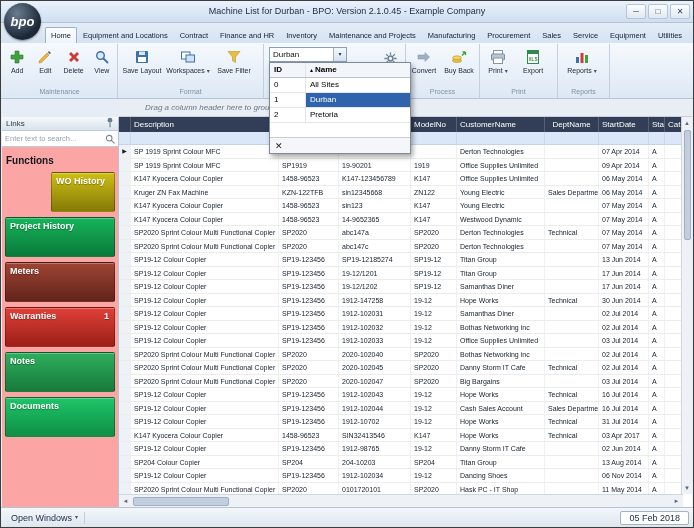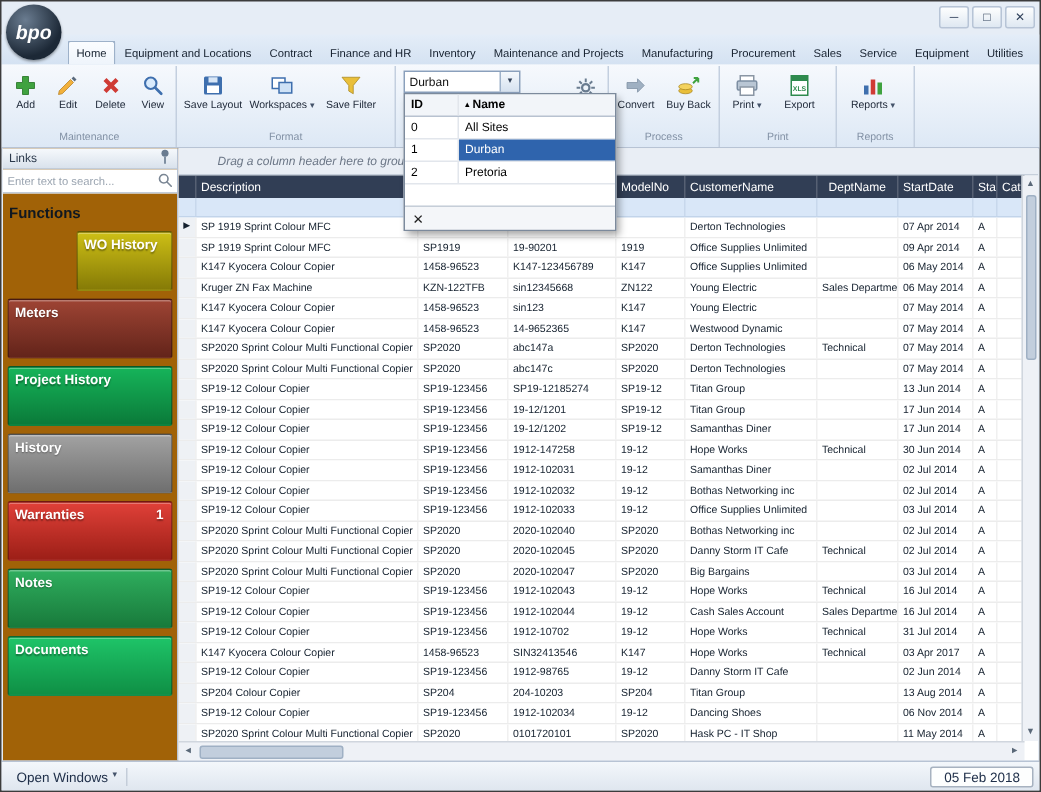--- a/index.html
+++ b/index.html
@@ -39,21 +39,21 @@
   .prow{display:flex;height:15px;border-bottom:1px solid #e2e6ec;flex:none}
   .prow.phead{border-bottom:1px solid #b8c2d0;background:#f2f5f9;font-weight:bold}
   .pid{width:36px;font-size:8px;line-height:14px;padding-left:4px;border-right:1px solid #e2e6ec}
   .pname{flex:1;font-size:8px;line-height:14px;padding-left:4px;display:flex;align-items:center;gap:2px}
   .pname.selected{background:#2f64ad;color:#fff}
   .sorticon{font-size:6px}
   .popup-footer{margin-top:auto;border-top:1px solid #c6ced8;height:16px;display:flex;align-items:center;padding-left:5px;background:#f4f6f9}
   .pclear{font-size:9px;color:#222;font-weight:bold;line-height:12px;cursor:default}
 
   
-  .sidebar{position:absolute;left:1px;top:98px;bottom:20px;width:117px;background:#a16207;border-right:1px solid #b7c3d4}
+  .sidebar{position:absolute;left:1px;top:116px;bottom:20px;width:117px;background:#fca5a5;border-right:1px solid #b7c3d4}
   .links-header{height:14px;background:linear-gradient(#f6f9fc,#d9e2ec);border-bottom:1px solid #c2ccd8;display:flex;align-items:center;justify-content:space-between;padding:0 4px;font-size:8px;color:#2c3a4c}
   .search-box{height:16px;background:#fff;border-bottom:1px solid #c2ccd8;display:flex;align-items:center;padding:0 3px;gap:2px}
   .search-box input{flex:1;border:none;outline:none;font-size:7.5px;color:#333;font-family:inherit;min-width:0;background:transparent}
   .search-box input::placeholder{color:#9aa4b0}
   .functions-title{font-size:10px;font-weight:bold;color:#101820;padding:8px 4px 6px}
   .functions-list{padding:0 3px}
   .func-btn{height:40px;margin-bottom:5px;border-radius:2px;border:1px solid rgba(0,0,0,.28);position:relative;box-shadow:inset 0 1px 0 rgba(255,255,255,.3)}
   .func-label{position:absolute;left:4px;top:3px;font-size:9px;font-weight:bold;color:#fff;text-shadow:0 1px 1px rgba(0,0,0,.35)}
   .func-badge{position:absolute;right:5px;top:3px;font-size:9px;font-weight:bold;color:#fff;text-shadow:0 1px 1px rgba(0,0,0,.35)}
 
@@ -83,20 +83,23 @@
   
   .statusbar{position:absolute;left:0;right:0;bottom:0;height:20px;background:linear-gradient(#f3f7fb,#dfe6ef);border-top:1px solid #b7c3d4;display:flex;align-items:center;padding:0 4px;font-size:9px;color:#20304a}
   .open-windows{display:flex;align-items:flex-start;gap:3px;padding:1px 6px;border-right:1px solid #c4cdd9;cursor:default}
   .status-date{margin-left:auto;border:1px solid #a7b2c0;background:#fdfefe;padding:1px 8px;font-size:9px;border-radius:2px}
 </style>
 </head>
 <body>
 
 <div class="window">
 
+  <div class="titlebar">
+    <div class="title">Machine List for Durban - BPO: Version 2.1.0.45 - Example Company</div>
+  </div>
   <div class="win-controls">
     <div class="wbtn">─</div>
     <div class="wbtn">□</div>
     <div class="wbtn">✕</div>
   </div>
 
   <div class="applogo">
     <span>bpo</span>
   </div>
 
@@ -285,28 +288,25 @@
       <span><svg width="10" height="10" viewBox="0 0 12 12">
             <circle cx="5" cy="5" r="3.4" fill="none" stroke="#7a8694" stroke-width="1.3"></circle>
             <path d="M7.6 7.6 11 11" stroke="#7a8694" stroke-width="1.3" stroke-linecap="round"></path>
           </svg></span>
     </div>
     <div class="functions-title">Functions</div>
     <div class="functions-list">
         <div class="func-btn" style="background: linear-gradient(rgb(205, 191, 22), rgb(133, 122, 6)); margin-left: 46px;">
           <span class="func-label">WO History</span>
         </div>
+        <div class="func-btn" style="background: linear-gradient(rgb(22, 180, 90), rgb(10, 122, 57));">
+          <span class="func-label">Project History</span>
+        </div>
         <div class="func-btn" style="background: linear-gradient(rgb(158, 68, 52), rgb(99, 36, 26));">
           <span class="func-label">Meters</span>
-        </div>
-        <div class="func-btn" style="background: linear-gradient(rgb(22, 180, 90), rgb(10, 122, 57));">
-          <span class="func-label">Project History</span>
-        </div>
-        <div class="func-btn" style="background: linear-gradient(rgb(162, 162, 162), rgb(111, 111, 111));">
-          <span class="func-label">History</span>
         </div>
         <div class="func-btn" style="background: linear-gradient(rgb(224, 64, 56), rgb(156, 31, 23));">
           <span class="func-label">Warranties</span>
           <span class="func-badge">1</span>
         </div>
         <div class="func-btn" style="background: linear-gradient(rgb(47, 174, 94), rgb(24, 122, 59));">
           <span class="func-label">Notes</span>
         </div>
         <div class="func-btn" style="background: linear-gradient(rgb(30, 196, 104), rgb(15, 143, 69)); padding-left: 24px;">
           <span class="func-label">Documents</span>

